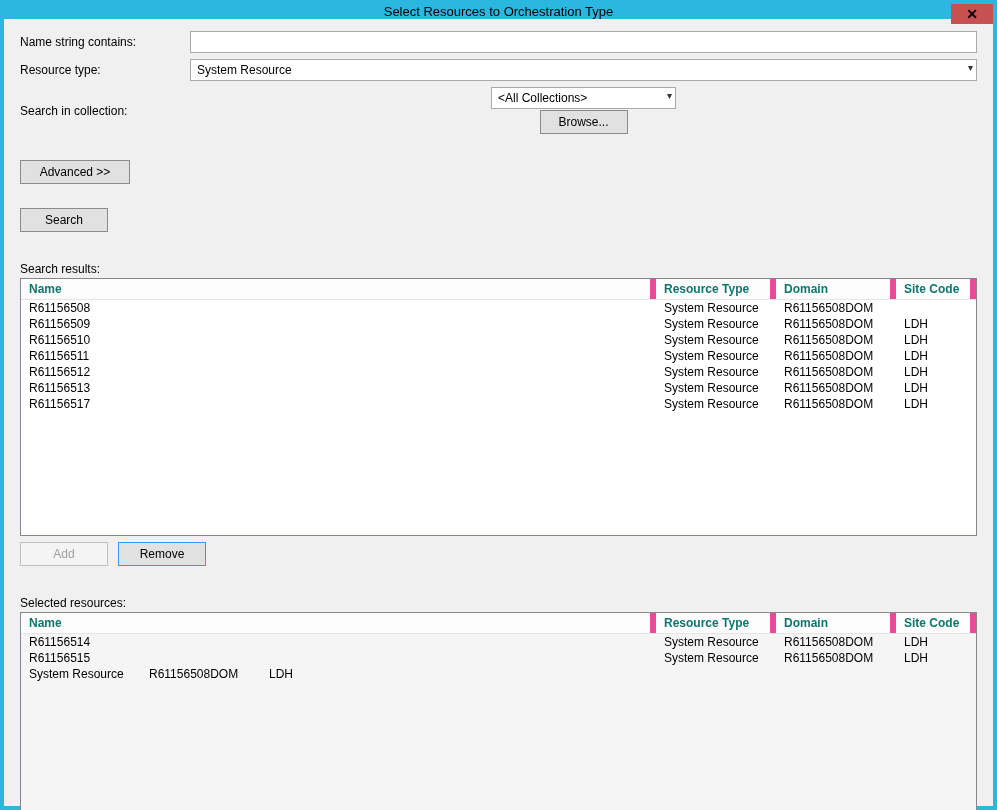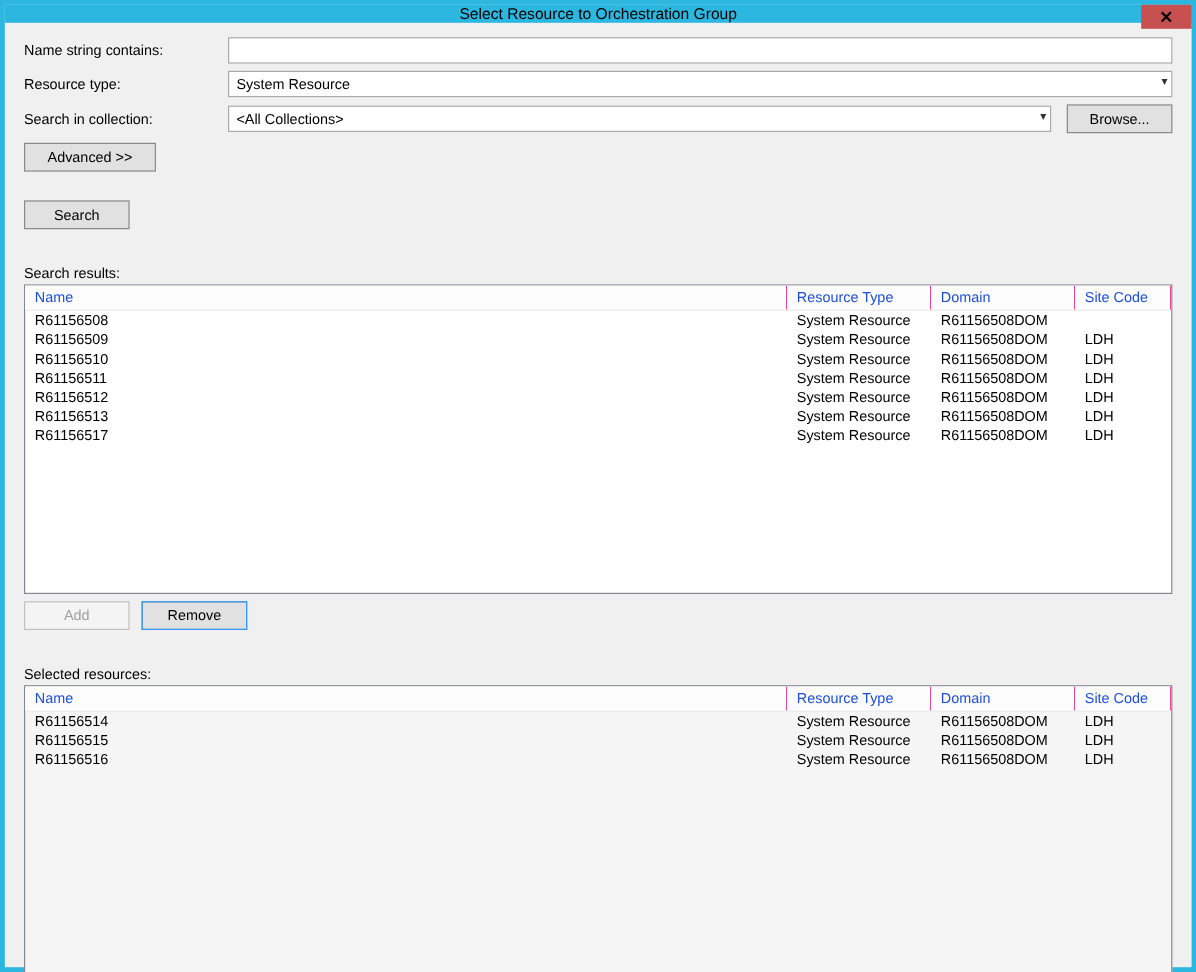--- a/index.html
+++ b/index.html
@@ -18,38 +18,38 @@
     .combo-arrow { position: absolute; right: 4px; top: 3px; pointer-events: none; font-size: 10px; color: #333; }
     .btn { height: 24px; min-width: 88px; background: #e1e1e1; border: 1px solid #8a8a8a; padding: 0 4px; font-family: inherit; font-size: 12px; cursor: pointer; }
     .btn.small { min-width: 110px; }
     .btn.disabled { color: #a0a0a0; background: #f4f4f4; border-color: #c0c0c0; cursor: default; }
     .btn.focus { outline: 1px solid #3399ff; outline-offset: -1px; }
     .section-label { margin-top: 24px; margin-bottom: 2px; }
     .list { border: 1px solid #828790; background: #fff; overflow: auto; }
     .list.results { height: 258px; }
     .list.selected { height: 252px; background: #f5f5f5; }
     .list .hdr { display: flex; background: #fff; border-bottom: 1px solid #e5e5e5; position: sticky; top: 0; }
-    .list .hdr .hc { padding: 3px 8px; border-right: 1px solid #ec4899; font-weight: normal; color: #1d4ed8; background: #fcfcfc; }
+    .list .hdr .hc { padding: 3px 8px; border-right: 6px solid #ec4899; font-weight: bold; color: #0f766e; background: #fcfcfc; }
     .list .row { display: flex; }
     .list .row .c { padding: 1px 8px; white-space: nowrap; overflow: hidden; }
     .col-name { flex: 1; min-width: 100px; }
     .col-type { width: 120px; }
     .col-domain { width: 120px; }
     .col-site { width: 80px; }
     .middle-btns { display: flex; justify-content: flex-start; gap: 10px; margin: 6px 0; }
     .footer-btns { display: flex; justify-content: flex-end; gap: 8px; margin-top: 8px; }
     .search-row { display: flex; justify-content: flex-start; margin-top: 24px; margin-bottom: 6px; }
-    .coll-row { display: flex; align-items: center; gap: 13px; }
+    .coll-row { display: flex; align-items: center; gap: 1px; flex-direction: column; }
   </style>
 </head>
 <body>
 
 <div class="window">
   <div class="titlebar">
-    <span class="title">Select Resource to Orchestration Group</span>
+    <span class="title">Select Resources to Orchestration Type</span>
     <div class="close-btn">
       <span>✕</span>
     </div>
   </div>
 
   <div class="content">
 
     <div class="form-row">
       <span class="lbl">Name string contains:</span>
       <div class="ctrl">
@@ -69,21 +69,21 @@
       <span class="lbl">Search in collection:</span>
       <div class="ctrl coll-row">
         <div class="combo-wrap">
           <input class="combo" readonly="" value="&lt;All Collections&gt;" style="">
           <span class="combo-arrow">▾</span>
         </div>
         <button class="btn">Browse...</button>
       </div>
     </div>
 
-    <div style="margin-top:2px;">
+    <div style="margin-top:20px;">
       <button class="btn small">Advanced &gt;&gt;</button>
     </div>
 
     <div class="search-row">
       <button class="btn">Search</button>
     </div>
 
     <div class="section-label">Search results:</div>
     <div class="list results">
       <div class="hdr">
@@ -158,21 +158,20 @@
             <div class="c col-domain">R61156508DOM</div>
             <div class="c col-site">LDH</div>
           </div>
           <div class="row">
             <div class="c col-name">R61156515</div>
             <div class="c col-type">System Resource</div>
             <div class="c col-domain">R61156508DOM</div>
             <div class="c col-site">LDH</div>
           </div>
           <div class="row">
-            <div class="c col-name">R61156516</div>
             <div class="c col-type">System Resource</div>
             <div class="c col-domain">R61156508DOM</div>
             <div class="c col-site">LDH</div>
           </div>
         </div>
     </div>
 
     <div class="footer-btns">
       <button class="btn">OK</button>
       <button class="btn">Cancel</button>

